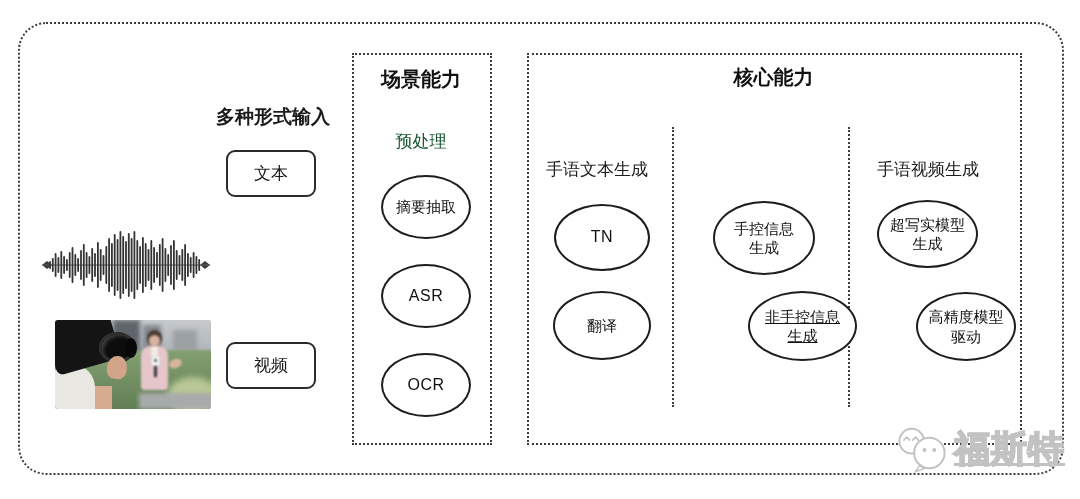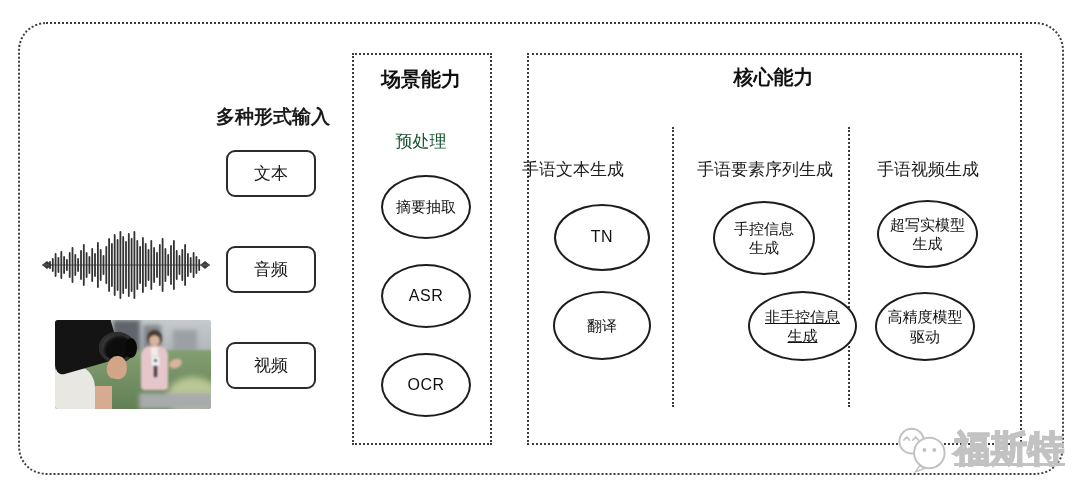--- a/index.html
+++ b/index.html
@@ -149,23 +149,20 @@
     <div class="ph-cam"></div>
     <div class="ph-lens"></div>
     <div class="ph-lens2"></div>
     <div class="ph-chand"></div>
     <div class="ph-carm"></div>
   </div>
 
   <div class="abs input-box" style="top:150px;">
     <span>文本</span>
   </div>
-  <div class="abs input-box" style="top:246px;">
-    <span>音频</span>
-  </div>
   <div class="abs input-box" style="top:342px;">
     <span>视频</span>
   </div>
 
   <div class="abs panel panel-scene"></div>
   <div class="abs panel-title scene-title">场景能力</div>
   <div class="abs subtitle scene-subtitle">预处理</div>
 
   <div class="abs ellipse" style="left:381px;top:175px;width:86px;height:60px;">
     <span>摘要抽取</span>
@@ -175,22 +172,21 @@
   </div>
   <div class="abs ellipse" style="left:381px;top:353px;width:86px;height:60px;">
     <span class="acr">OCR</span>
   </div>
 
   <div class="abs panel panel-core"></div>
   <div class="abs panel-title core-title">核心能力</div>
   <div class="abs divider divider-1"></div>
   <div class="abs divider divider-2"></div>
 
-  <div class="abs col-header" style="left:473px;top:158px;width:200px;font-family:Liberation Mono, monospace;">手语文本生成</div>
-  <div class="abs col-header" style="left:660px;top:158px;width:210px;">手语要素序列生成</div>
+  <div class="abs col-header" style="left:497px;top:158px;width:200px;font-family:Liberation Mono, monospace;">手语文本生成</div>
   <div class="abs col-header" style="left:828px;top:158px;width:200px;">手语视频生成</div>
 
   <div class="abs ellipse" style="left:554px;top:204px;width:92px;height:63px;">
     <span class="acr">TN</span>
   </div>
   <div class="abs ellipse" style="left:553px;top:291px;width:94px;height:65px;">
     <span>翻译</span>
   </div>
 
   <div class="abs ellipse" style="left:713px;top:201px;width:98px;height:70px;">
@@ -199,21 +195,21 @@
   </div>
   <div class="abs ellipse" style="left:748px;top:291px;width:105px;height:66px;text-decoration:underline;">
     <span>非手控信息</span>
     <span>生成</span>
   </div>
 
   <div class="abs ellipse" style="left:877px;top:200px;width:97px;height:64px;">
     <span>超写实模型</span>
     <span>生成</span>
   </div>
-  <div class="abs ellipse" style="left:875px;top:292px;width:96px;height:65px;">
+  <div class="abs ellipse" style="left:916px;top:292px;width:96px;height:65px;">
     <span>高精度模型</span>
     <span>驱动</span>
   </div>
 
   <div class="abs watermark">
     <svg width="58" height="50" viewBox="0 0 58 50">
       <circle cx="19" cy="17" r="12.5" fill="#ffffff" stroke="#c2c2c2" stroke-width="2"></circle>
       <path d="M14 14 l3 -3 l3 3" fill="none" stroke="#c2c2c2" stroke-width="1.6" stroke-linecap="round" transform="translate(-3,2)"></path>
       <path d="M14 14 l3 -3 l3 3" fill="none" stroke="#c2c2c2" stroke-width="1.6" stroke-linecap="round" transform="translate(6,2)"></path>
       <circle cx="37" cy="29" r="15.5" fill="#ffffff" stroke="#c2c2c2" stroke-width="2"></circle>

